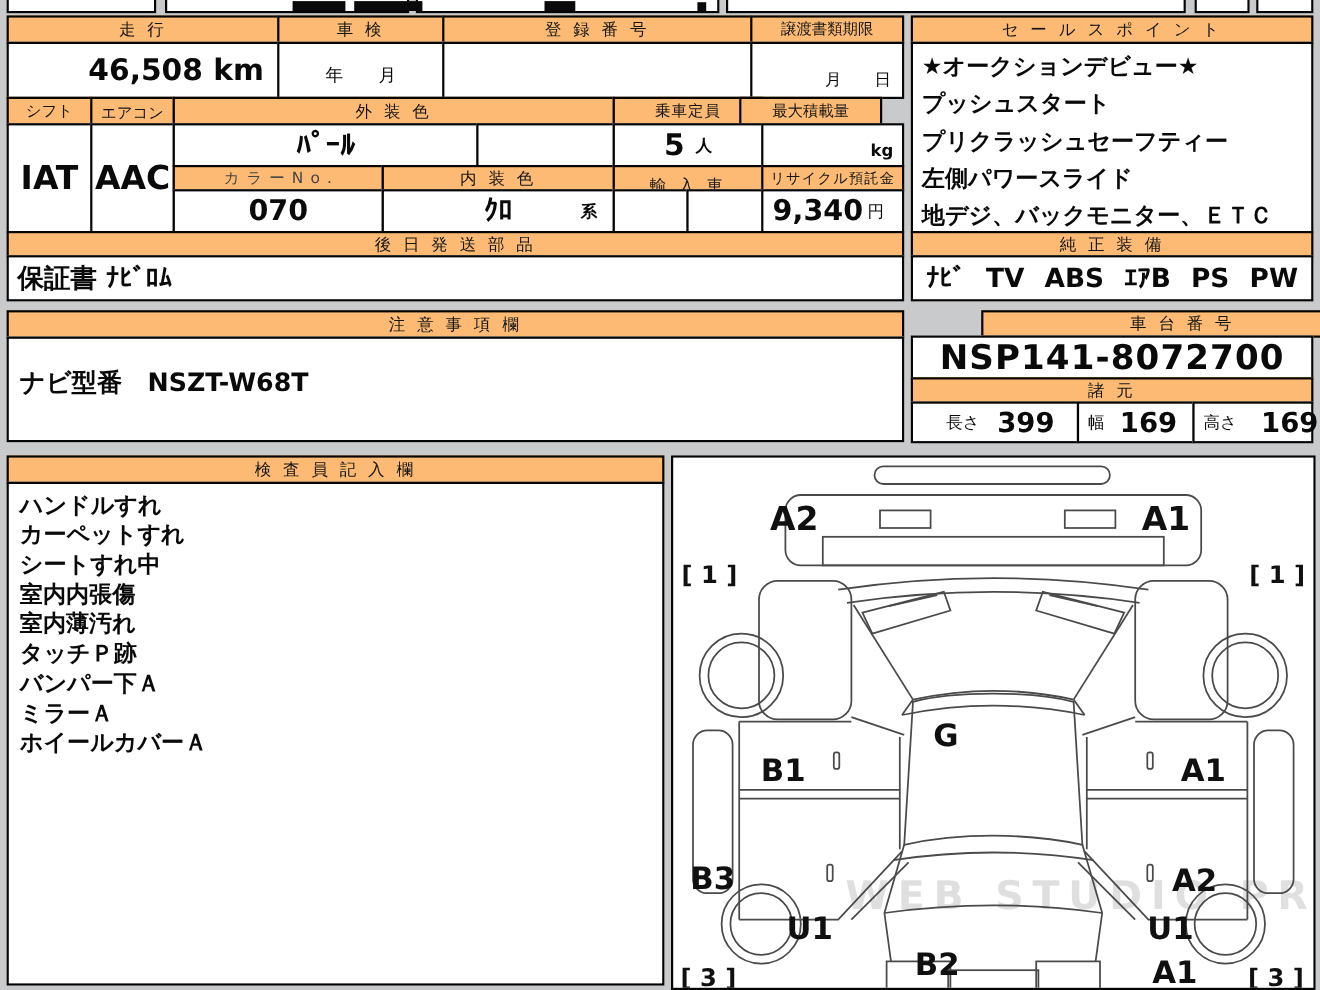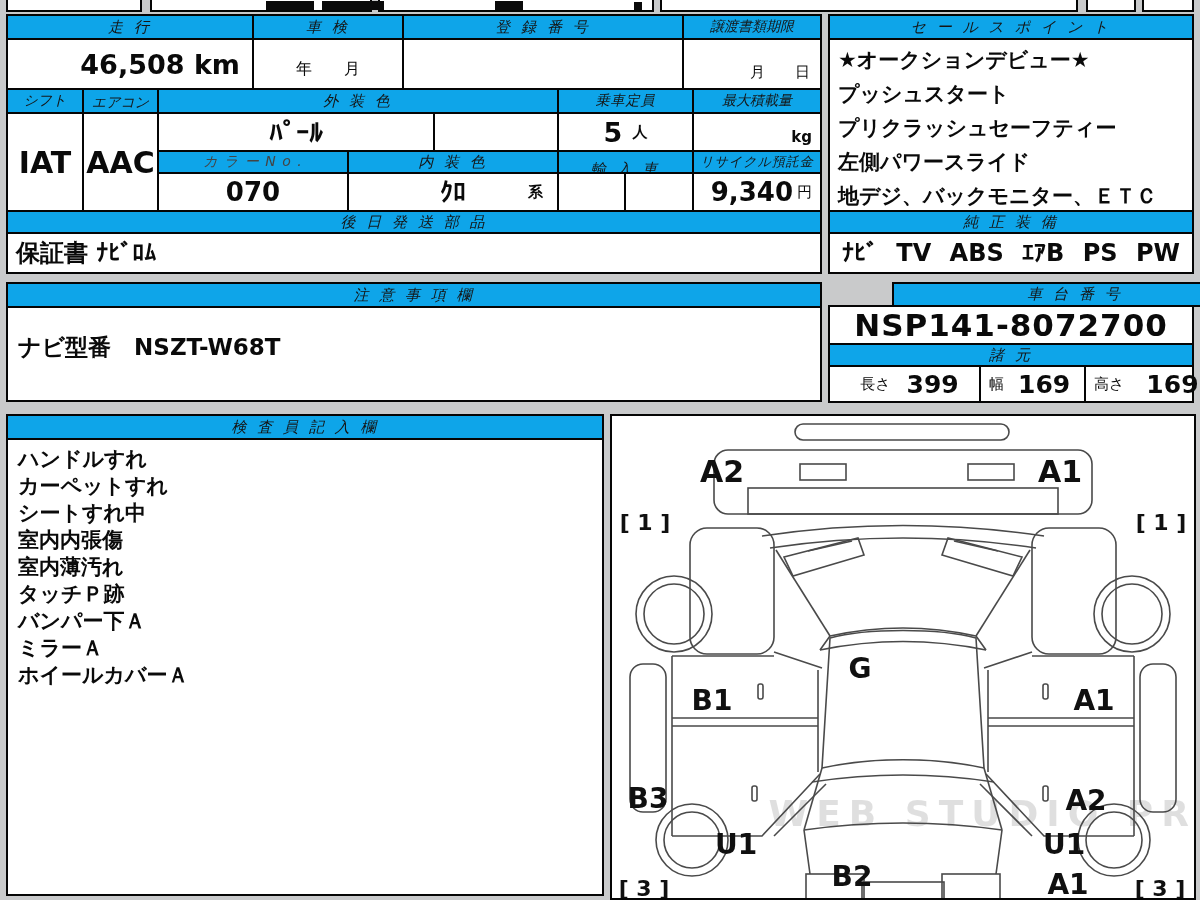--- a/index.html
+++ b/index.html
@@ -1,20 +1,20 @@
 <!DOCTYPE html>
 <html><head>
 <meta charset="utf-8">
 <style>
   html,body{margin:0;padding:0;}
   body{font-family:"DejaVu Sans",sans-serif;}
   #sheet{position:relative;width:1200px;height:900px;background:#c9cacb;overflow:hidden;}
   .cell{position:absolute;box-sizing:border-box;border:2px solid #050505;background:#fff;}
-  .hdr{background:#0ea5e9;display:flex;align-items:center;justify-content:center;
-       font-size:15px;letter-spacing:3px;color:#151515;white-space:nowrap;font-style:italic;}
+  .hdr{background:#fdba74;display:flex;align-items:center;justify-content:center;
+       font-size:15px;letter-spacing:3px;color:#151515;white-space:nowrap;}
   .hdr.small{font-size:13px;letter-spacing:1px;}
   .val{display:flex;align-items:center;justify-content:center;font-weight:bold;color:#0a0a0a;white-space:nowrap;}
   .frag{position:absolute;box-sizing:border-box;border:2px solid #050505;background:#fff;top:-20px;height:32px;}
   .smudge{position:absolute;background:#0a0a0a;}
   .unit{font-weight:bold;font-size:15px;}
   .lines{display:block;font-weight:bold;color:#0a0a0a;}
   .lines div{white-space:nowrap;}
   .sales-lines{padding:3px 8px;font-size:21px;line-height:34px;}
   .insp-lines{padding:6px 10px;font-size:21px;line-height:27px;}
   svg text{font-family:"DejaVu Sans",sans-serif;font-weight:bold;fill:#101010;}
@@ -42,21 +42,21 @@
 
   <div class="cell val" style="left:6px;top:38px;width:248px;height:52px;justify-content:flex-end;padding-right:12px;font-size:27px;">46,508 km</div>
   <div class="cell val" style="left:252px;top:38px;width:152px;height:52px;font-weight:normal;font-size:16px;align-items:flex-end;padding-bottom:8px;">年　　月</div>
   <div class="cell" style="left:402px;top:38px;width:282px;height:52px;"></div>
   <div class="cell val" style="left:682px;top:38px;width:140px;height:52px;font-weight:normal;font-size:15px;align-items:flex-end;justify-content:flex-end;padding:0 10px 6px 0;">月　　日</div>
 
   <div class="cell hdr" style="left:6px;top:88px;width:78px;height:26px;letter-spacing:0;font-size:14px;">シフト</div>
   <div class="cell hdr" style="left:82px;top:88px;width:77px;height:30px;letter-spacing:0;font-size:14px;">エアコン</div>
   <div class="cell hdr" style="left:157px;top:88px;width:402px;height:26px;">外 装 色</div>
   <div class="cell hdr" style="left:557px;top:88px;width:137px;height:26px;letter-spacing:1px;font-size:14px;">乗車定員</div>
-  <div class="cell hdr" style="left:692px;top:88px;width:130px;height:26px;letter-spacing:0;font-size:14px;">最大積載量</div>
+  <div class="cell hdr" style="left:672px;top:88px;width:130px;height:26px;letter-spacing:0;font-size:14px;">最大積載量</div>
 
   <div class="cell val" style="left:6px;top:112px;width:78px;height:100px;font-size:30px;">IAT</div>
   <div class="cell val" style="left:82px;top:112px;width:77px;height:100px;font-size:30px;">AAC</div>
   <div class="cell val" style="left:157px;top:112px;width:278px;height:40px;font-size:27px;">ﾊﾟｰﾙ</div>
   <div class="cell" style="left:433px;top:112px;width:126px;height:40px;"></div>
   <div class="cell val" style="left:557px;top:112px;width:137px;height:40px;gap:10px;">
     <span style="font-size:27px;">5</span>
     <span class="unit">人</span>
   </div>
   <div class="cell val" style="left:692px;top:112px;width:130px;height:40px;font-size:15px;align-items:flex-end;justify-content:flex-end;padding:0 8px 4px 0;">kg</div>
@@ -66,21 +66,21 @@
   <div class="cell hdr" style="left:557px;top:150px;width:137px;height:39px;">輸 入 車</div>
   <div class="cell hdr small" style="left:692px;top:150px;width:130px;height:24px;">リサイクル預託金</div>
 
   <div class="cell val" style="left:157px;top:172px;width:192px;height:40px;font-size:26px;">070</div>
   <div class="cell val" style="left:347px;top:172px;width:212px;height:40px;">
     <span style="font-size:26px;">ｸﾛ</span>
     <span class="unit" style="position:absolute;right:14px;bottom:8px;">系</span>
   </div>
   <div class="cell" style="left:557px;top:172px;width:69px;height:40px;"></div>
   <div class="cell" style="left:624px;top:172px;width:70px;height:40px;"></div>
-  <div class="cell val" style="left:692px;top:172px;width:130px;height:40px;justify-content:flex-end;padding-right:8px;gap:4px;">
+  <div class="cell val" style="left:692px;top:172px;width:130px;height:40px;padding-right:8px;gap:4px;">
     <span style="font-size:26px;">9,340</span>
     <span class="unit" style="font-weight:normal;">円</span>
   </div>
 
   <div class="cell hdr" style="left:6px;top:210px;width:816px;height:24px;">後 日 発 送 部 品</div>
   <div class="cell val" style="left:6px;top:232px;width:816px;height:42px;justify-content:flex-start;padding-left:8px;font-size:24px;">保証書 ﾅﾋﾞﾛﾑ</div>
 
   <div class="cell hdr" style="left:828px;top:14px;width:366px;height:26px;">セ ー ル ス ポ イ ン ト</div>
   <div class="cell lines sales-lines" style="left:828px;top:38px;width:366px;height:174px;">
     <div>★オークションデビュー★</div>

